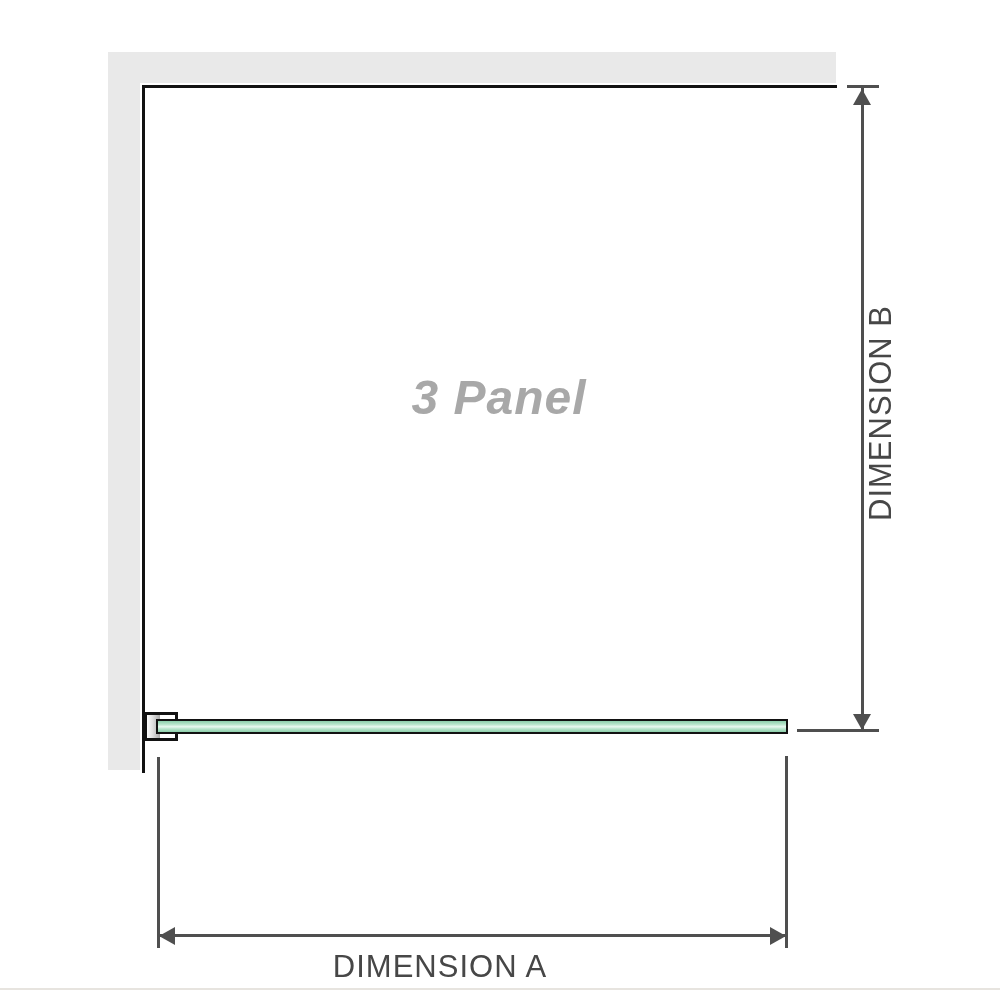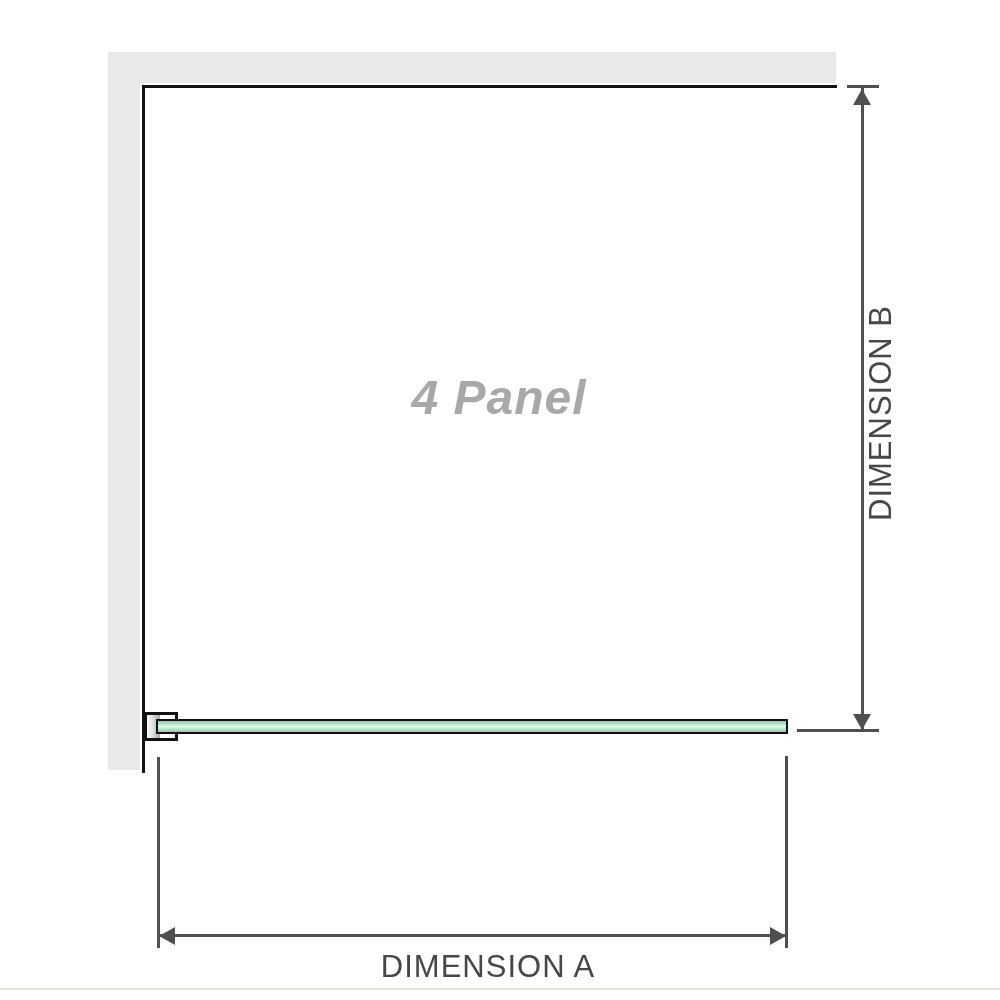--- a/index.html
+++ b/index.html
@@ -62,21 +62,21 @@
     border-right:16px solid var(--dimension-line,#4f4f4f);}
   .arrow-right{left:770px;top:927px;
     border-top:9px solid transparent;border-bottom:9px solid transparent;
     border-left:16px solid var(--dimension-line,#4f4f4f);}
 
   
   .dim-label{
     color:var(--label-text,#474747);font-size:31px;letter-spacing:1px;
     white-space:nowrap;font-weight:400;
   }
-  .dima-label{left:488px;top:967px;transform:translate(-50%,-50%);}
+  .dima-label{left:440px;top:967px;transform:translate(-50%,-50%);}
   .dimb-label{left:881px;top:413px;transform:translate(-50%,-50%) rotate(-90deg);}
   .panel-label{
     left:499px;top:397px;transform:translate(-50%,-50%);
     color:var(--panel-label-text,#a8a8a8);
     font-size:48px;font-style:italic;font-weight:700;letter-spacing:1px;
     white-space:nowrap;
   }
 
   .footer-line{left:0;top:988px;width:1000px;height:2px;background:var(--footer-line,#e7e4df);}
 </style>
@@ -89,21 +89,21 @@
   <div class="abs wall wall-left"></div>
   <div class="abs wall-edge wall-edge-h"></div>
   <div class="abs wall-edge wall-edge-v"></div>
 
   <div class="abs bracket">
     <div class="abs bracket-channel"></div>
   </div>
 
   <div class="abs glass-bar"></div>
 
-  <div class="abs panel-label">4 Panel</div>
+  <div class="abs panel-label">3 Panel</div>
 
   <div class="abs dim dimb-tick-top"></div>
   <div class="abs dim dimb-tick-bottom"></div>
   <div class="abs dim dimb-line"></div>
   <div class="abs arrow arrow-up"></div>
   <div class="abs arrow arrow-down"></div>
   <div class="abs dim-label dimb-label">DIMENSION B</div>
 
   <div class="abs dim ext-left"></div>
   <div class="abs dim ext-right"></div>

